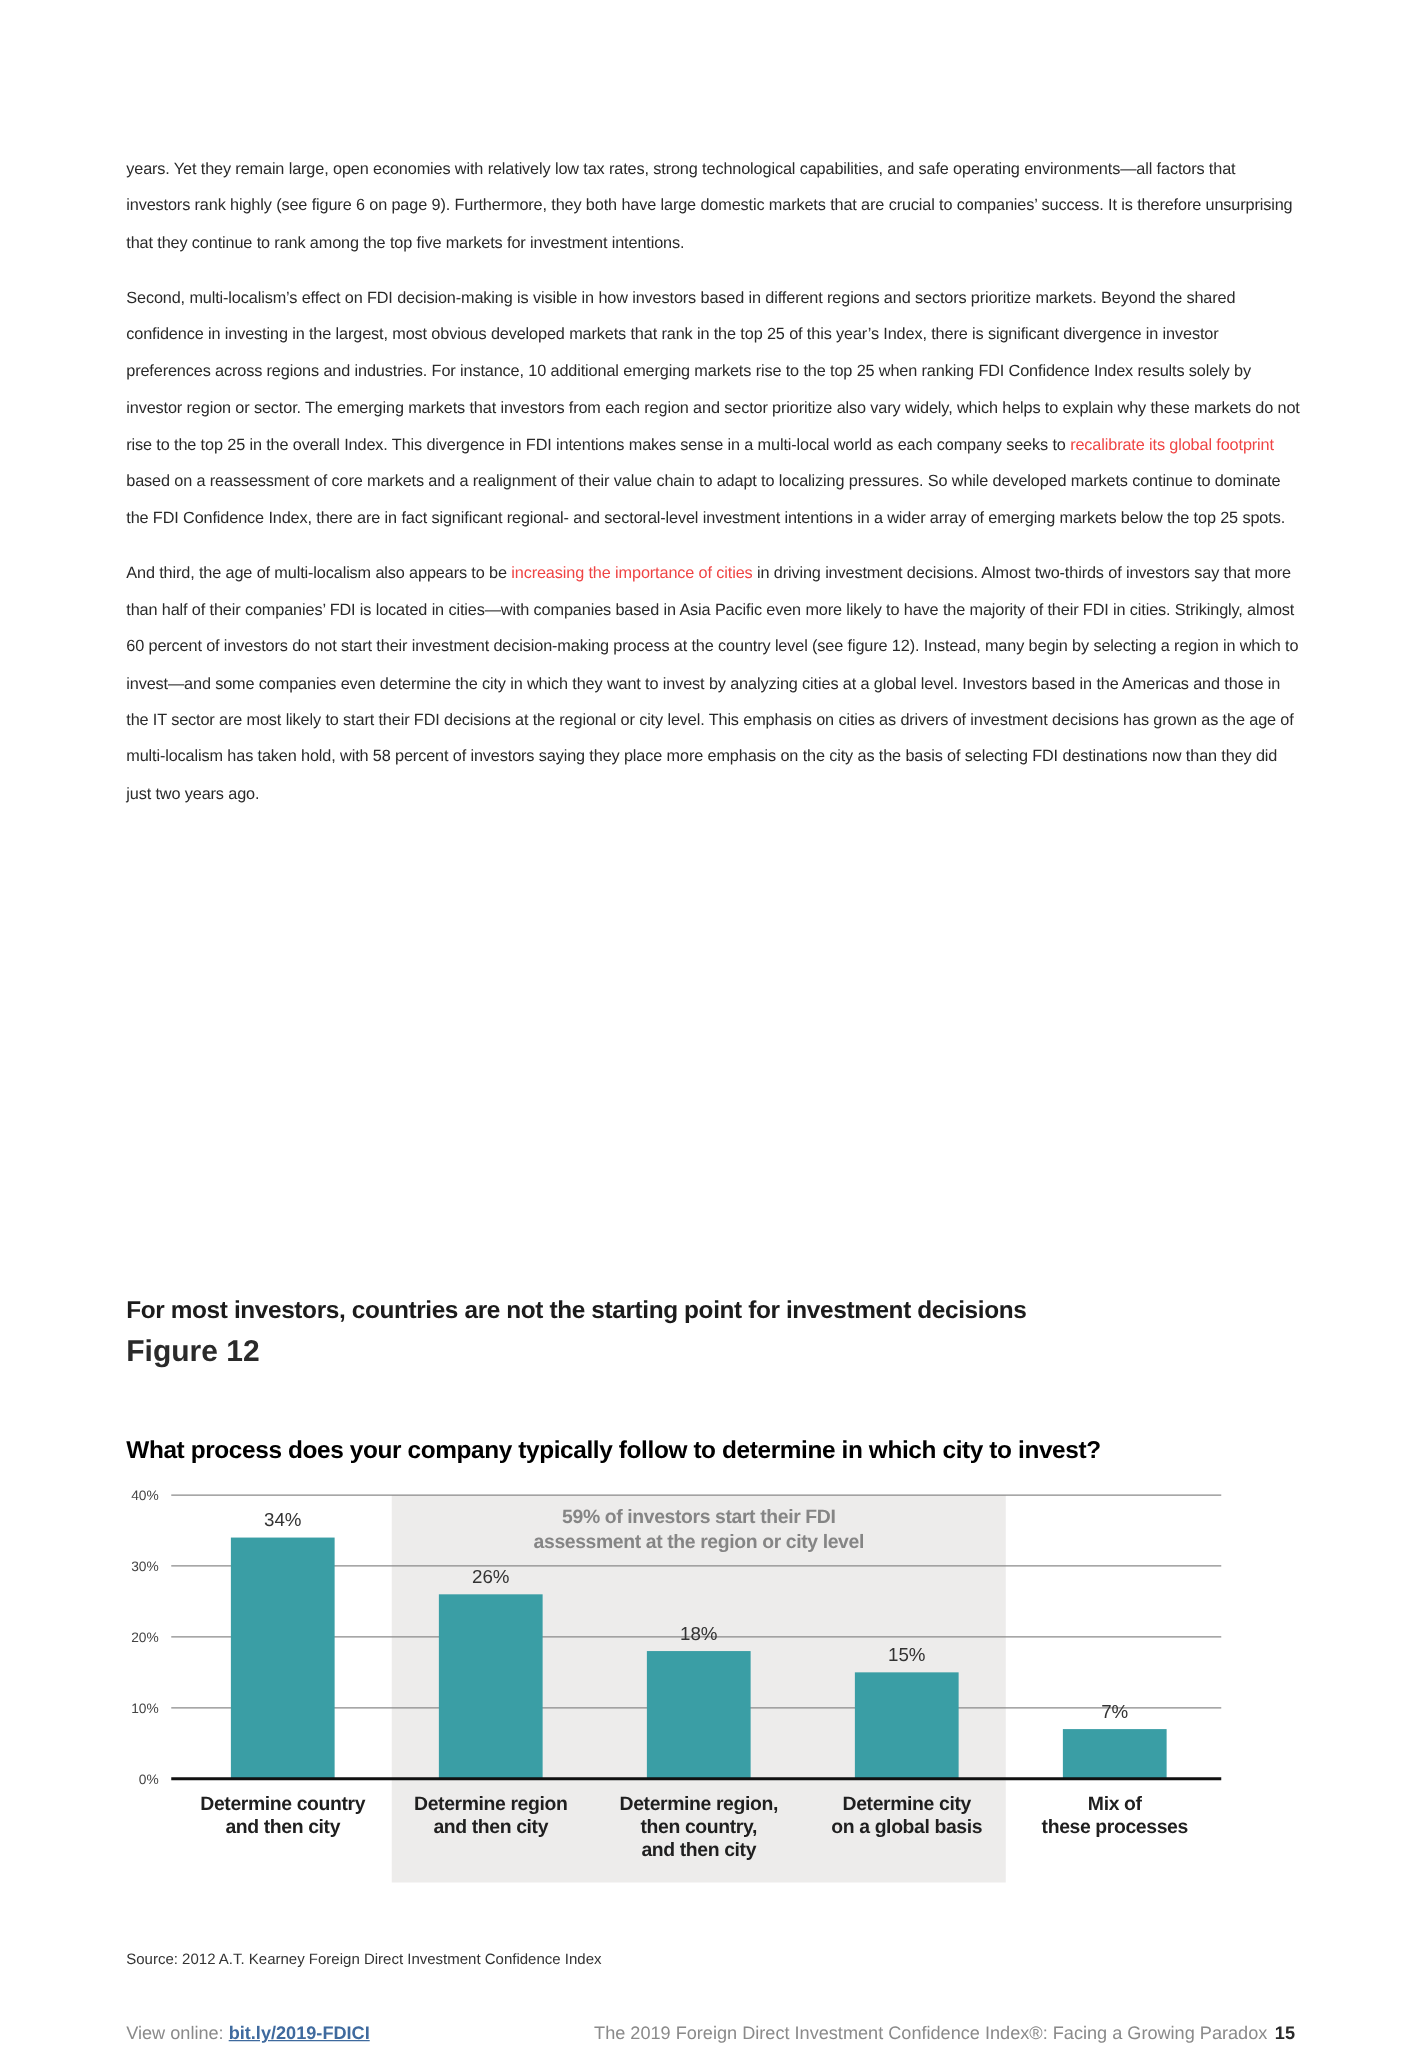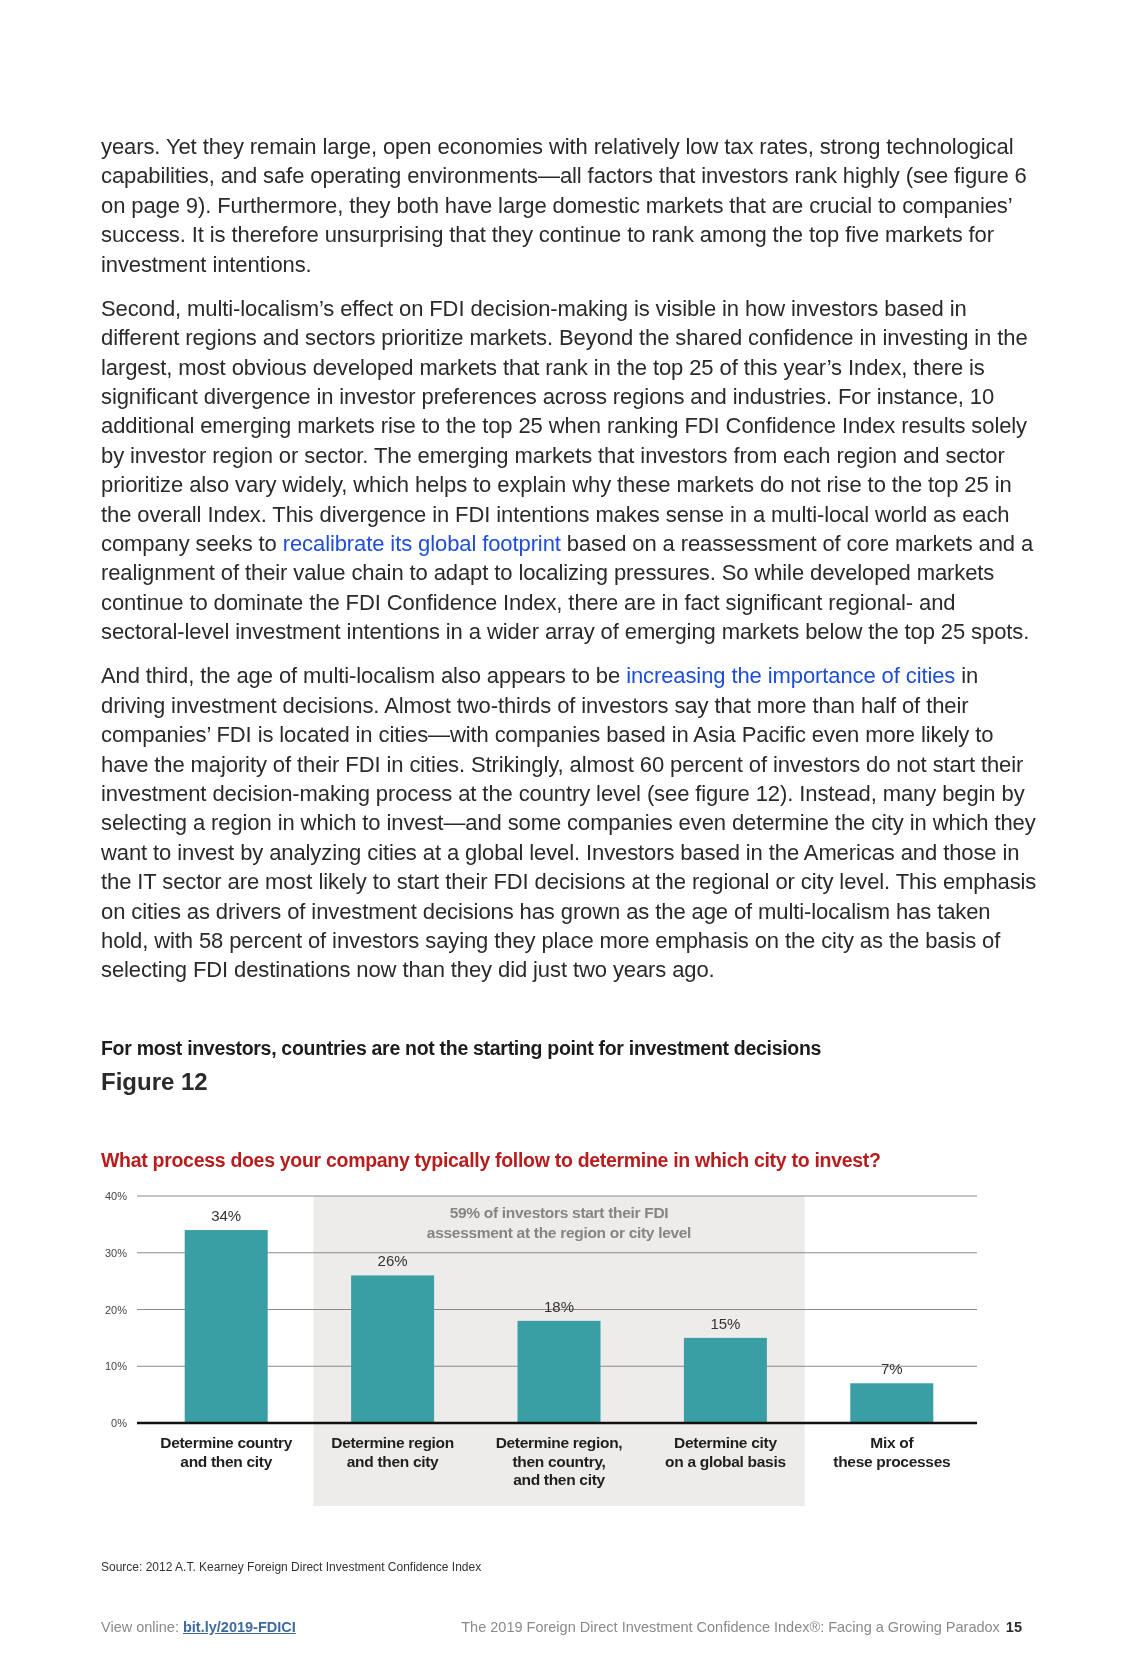--- a/index.html
+++ b/index.html
@@ -1,27 +1,27 @@
 <!DOCTYPE html>
 <html><head>
 <meta charset="utf-8">
 <style>
   html, body { margin:0; padding:0; background:#ffffff; }
   body { width:1122px; height:1654px; position:relative; overflow:hidden; font-family:"Liberation Sans", sans-serif; color:#2b2b2b; }
-  .body-text { position:absolute; left:101px; width:940px; font-size:22px; line-height:29.4px; color:#2a2a2a; letter-spacing:-0.1px;margin-top:12px; }
+  .body-text { position:absolute; left:101px; width:940px; font-size:13px; line-height:29.4px; color:#2a2a2a; letter-spacing:-0.1px; }
   .body-text p { margin:0 0 14.7px 0; }
-  .link { color:#1d4ed8; }
+  .link { color:#ef4444; }
   .fig-label { position:absolute; left:101px; top:1068px; font-size:24px; color:#2a2a2a;font-weight:bold; }
   .fig-title { position:absolute; left:101px; top:1037px; font-size:19.5px; font-weight:bold; color:#1c1c1c; letter-spacing:-0.3px; }
-  .fig-question { position:absolute; left:101px; top:1149px; font-size:19.5px; font-weight:bold; color:#b91c1c; letter-spacing:-0.3px; }
+  .fig-question { position:absolute; left:101px; top:1149px; font-size:19.5px; font-weight:bold; color:#000000; letter-spacing:-0.3px; }
   #chart { position:absolute; left:0; top:1180px; }
   .source { position:absolute; left:101px; top:1560px; font-size:12px; color:#333; }
   .footer-left { position:absolute; left:101px; top:1619px; font-size:14.5px; color:#8a8a8a; }
   .footer-left .flink { color:#3f6a9e; font-weight:bold; text-decoration:underline; }
-  .footer-right { position:absolute; right:100px; top:1619px; font-size:14.5px; color:#8a8a8a; }
+  .footer-right { position:absolute; right:86px; top:1619px; font-size:14.5px; color:#8a8a8a; }
   .footer-right .pg { color:#2a2a2a; font-weight:bold; margin-left:6px; }
 </style>
 </head>
 <body>
 
 <div class="body-text" id="body-text" style="top:120px;">
     <p><span>years. Yet they remain large, open economies with relatively low tax rates, strong technological capabilities, and safe operating environments—all factors that investors rank highly (see figure 6 on page 9). Furthermore, they both have large domestic markets that are crucial to companies’ success. It is therefore unsurprising that they continue to rank among the top five markets for investment intentions.</span></p>
     <p><span>Second, multi-localism’s effect on FDI decision-making is visible in how investors based in different regions and sectors prioritize markets. Beyond the shared confidence in investing in the largest, most obvious developed markets that rank in the top 25 of this year’s Index, there is significant divergence in investor preferences across regions and industries. For instance, 10 additional emerging markets rise to the top 25 when ranking FDI Confidence Index results solely by investor region or sector. The emerging markets that investors from each region and sector prioritize also vary widely, which helps to explain why these markets do not rise to the top 25 in the overall Index. This divergence in FDI intentions makes sense in a multi-local world as each company seeks to </span><span class="link">recalibrate its global footprint</span><span> based on a reassessment of core markets and a realignment of their value chain to adapt to localizing pressures. So while developed markets continue to dominate the FDI Confidence Index, there are in fact significant regional- and sectoral-level investment intentions in a wider array of emerging markets below the top 25 spots.</span></p>
     <p><span>And third, the age of multi-localism also appears to be </span><span class="link">increasing the importance of cities</span><span> in driving investment decisions. Almost two-thirds of investors say that more than half of their companies’ FDI is located in cities—with companies based in Asia Pacific even more likely to have the majority of their FDI in cities. Strikingly, almost 60 percent of investors do not start their investment decision-making process at the country level (see figure 12). Instead, many begin by selecting a region in which to invest—and some companies even determine the city in which they want to invest by analyzing cities at a global level. Investors based in the Americas and those in the IT sector are most likely to start their FDI decisions at the regional or city level. This emphasis on cities as drivers of investment decisions has grown as the age of multi-localism has taken hold, with 58 percent of investors saying they place more emphasis on the city as the basis of selecting FDI destinations now than they did just two years ago.</span></p>
   </div>

